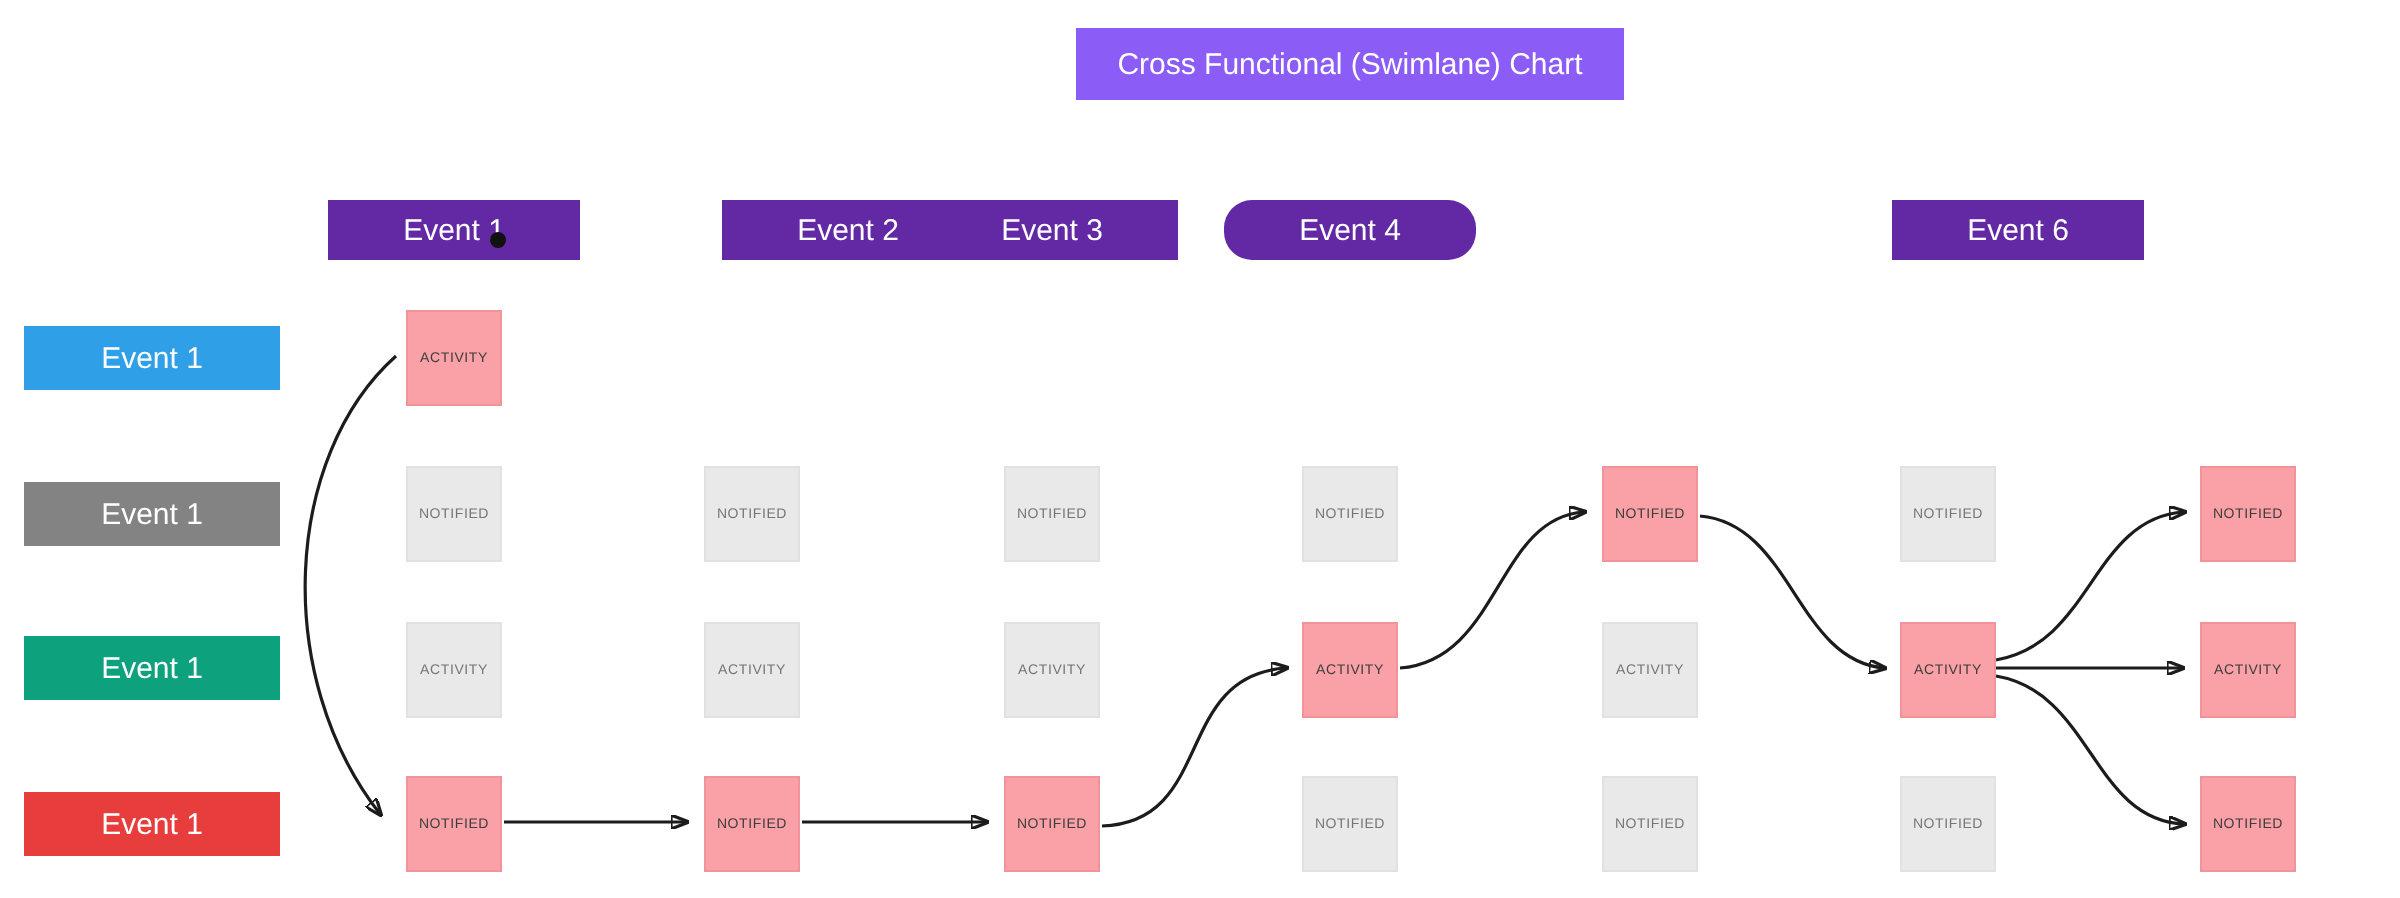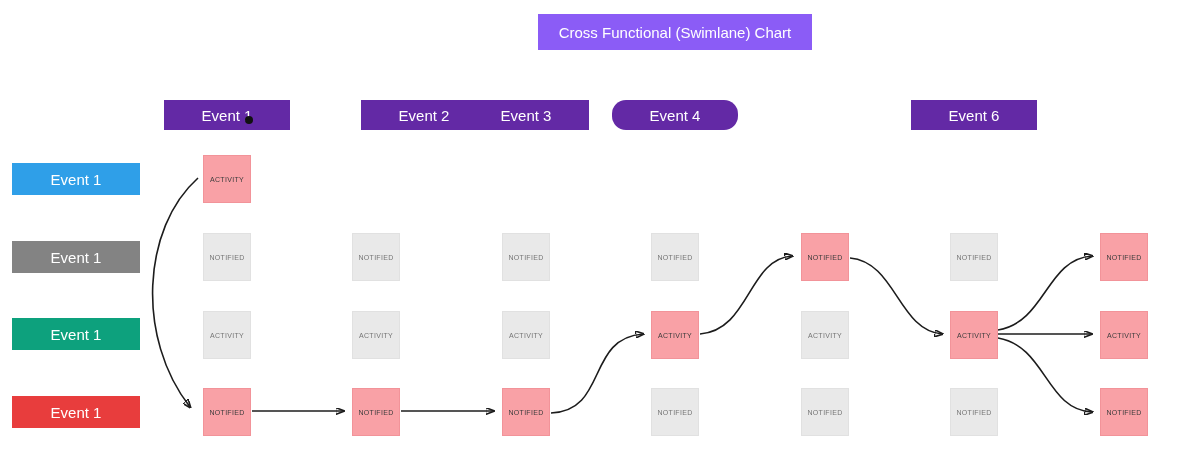--- a/index.html
+++ b/index.html
@@ -23,21 +23,21 @@
   .col-header {
     position: absolute;
     top: 100px;
     width: 126px; height: 30px;
     background: #6329a5;
     color: #ffffff;
     font-size: 15px;
     display: flex; align-items: center; justify-content: center;
   }
   .ch1 { left: 164px; } .ch2 { left: 313px; margin-left: 48px; } .ch3 { left: 463px; }
-  .ch4 { left: 612px; border-radius: 14px; } .ch5 { left: 762px; } .ch6 { left: 911px; }
+  .ch4 { left: 612px; border-radius: 14px; } .ch5 { left: 762px; } .ch6 { left: 946px; }
   .ch7 { left: 1061px; }
   .cursor-dot {
     position: absolute;
     left: 245px; top: 116px;
     width: 8px; height: 8px;
     border-radius: 50%;
     background: #111111;
   }
   .lane-label {
     position: absolute;

